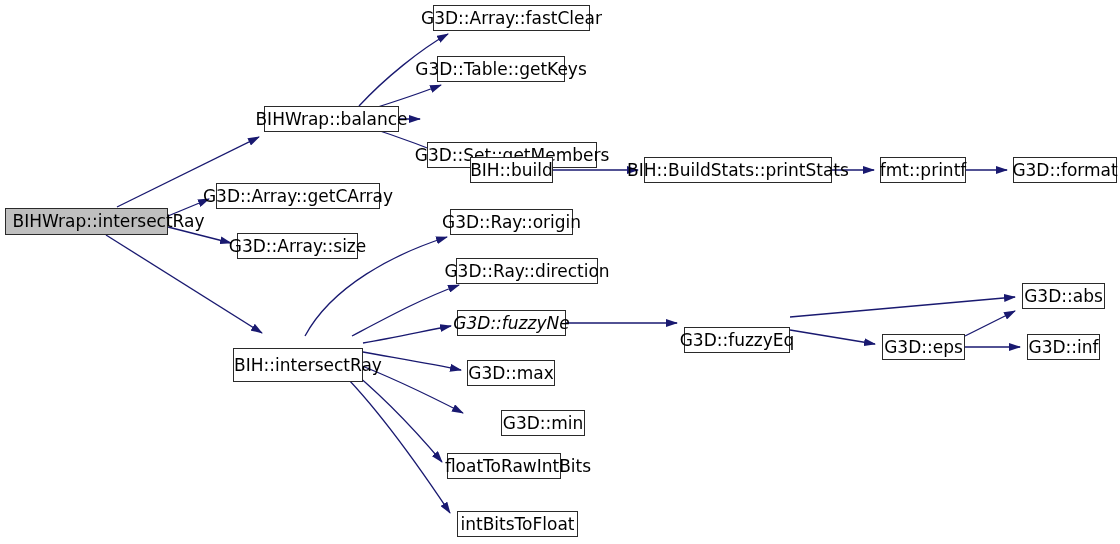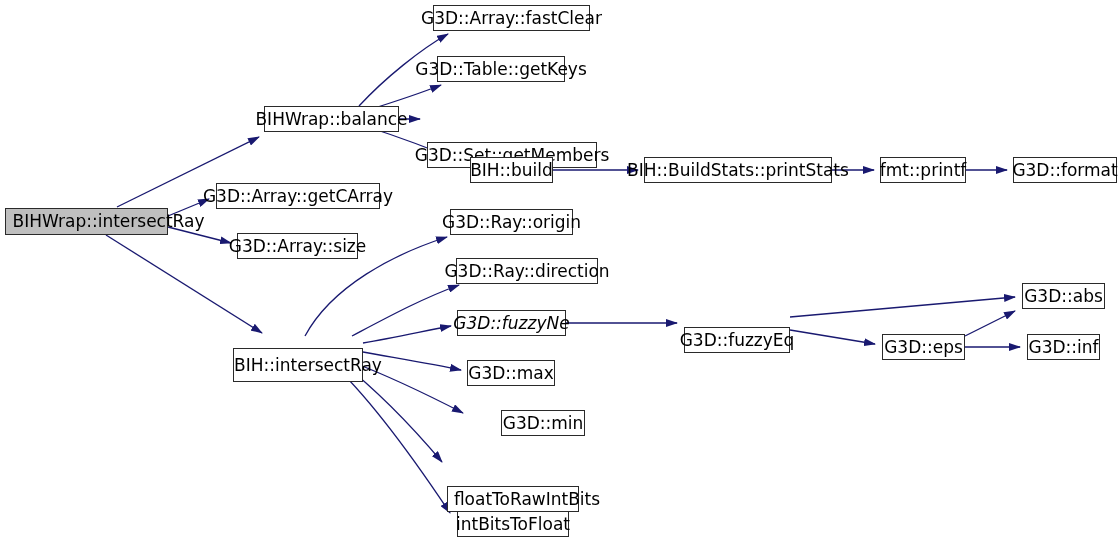--- a/index.html
+++ b/index.html
@@ -96,20 +96,20 @@
       <div class="node" style="left: 880px; top: 157px; width: 86px; height: 26px;">fmt::printf</div>
       <div class="node" style="left: 1013px; top: 157px; width: 104px; height: 26px;">G3D::format</div>
       <div class="node" style="left: 216px; top: 183px; width: 164px; height: 26px;">G3D::Array::getCArray</div>
       <div class="node" style="left: 237px; top: 233px; width: 121px; height: 26px;">G3D::Array::size</div>
       <div class="node" style="left: 233px; top: 348px; width: 130px; height: 34px; padding-left: 20px;">BIH::intersectRay</div>
       <div class="node" style="left: 450px; top: 209px; width: 123px; height: 26px;">G3D::Ray::origin</div>
       <div class="node" style="left: 456px; top: 258px; width: 142px; height: 26px;">G3D::Ray::direction</div>
       <div class="node" style="left: 457px; top: 310px; width: 109px; height: 26px; font-style: italic;">G3D::fuzzyNe</div>
       <div class="node" style="left: 467px; top: 360px; width: 88px; height: 26px;">G3D::max</div>
       <div class="node" style="left: 469px; top: 410px; width: 84px; height: 26px; margin-left: 32px;">G3D::min</div>
-      <div class="node" style="left: 447px; top: 486px; width: 132px; height: 26px; padding-left: 28px;">floatToRawIntBits</div>
-      <div class="node" style="left: 457px; top: 511px; width: 112px; height: 26px;">intBitsToFloat</div>
+      <div class="node" style="left: 447px; top: 453px; width: 114px; height: 26px; padding-left: 28px;">floatToRawIntBits</div>
+      <div class="node" style="left: 457px; top: 511px; width: 121px; height: 26px;">intBitsToFloat</div>
       <div class="node" style="left: 684px; top: 327px; width: 106px; height: 26px; text-align: right;">G3D::fuzzyEq</div>
       <div class="node" style="left: 882px; top: 334px; width: 83px; height: 26px;">G3D::eps</div>
       <div class="node" style="left: 1022px; top: 283px; width: 83px; height: 26px;">G3D::abs</div>
       <div class="node" style="left: 1027px; top: 334px; width: 73px; height: 26px;">G3D::inf</div>
     </div>
 </div>
 
 </body></html>

